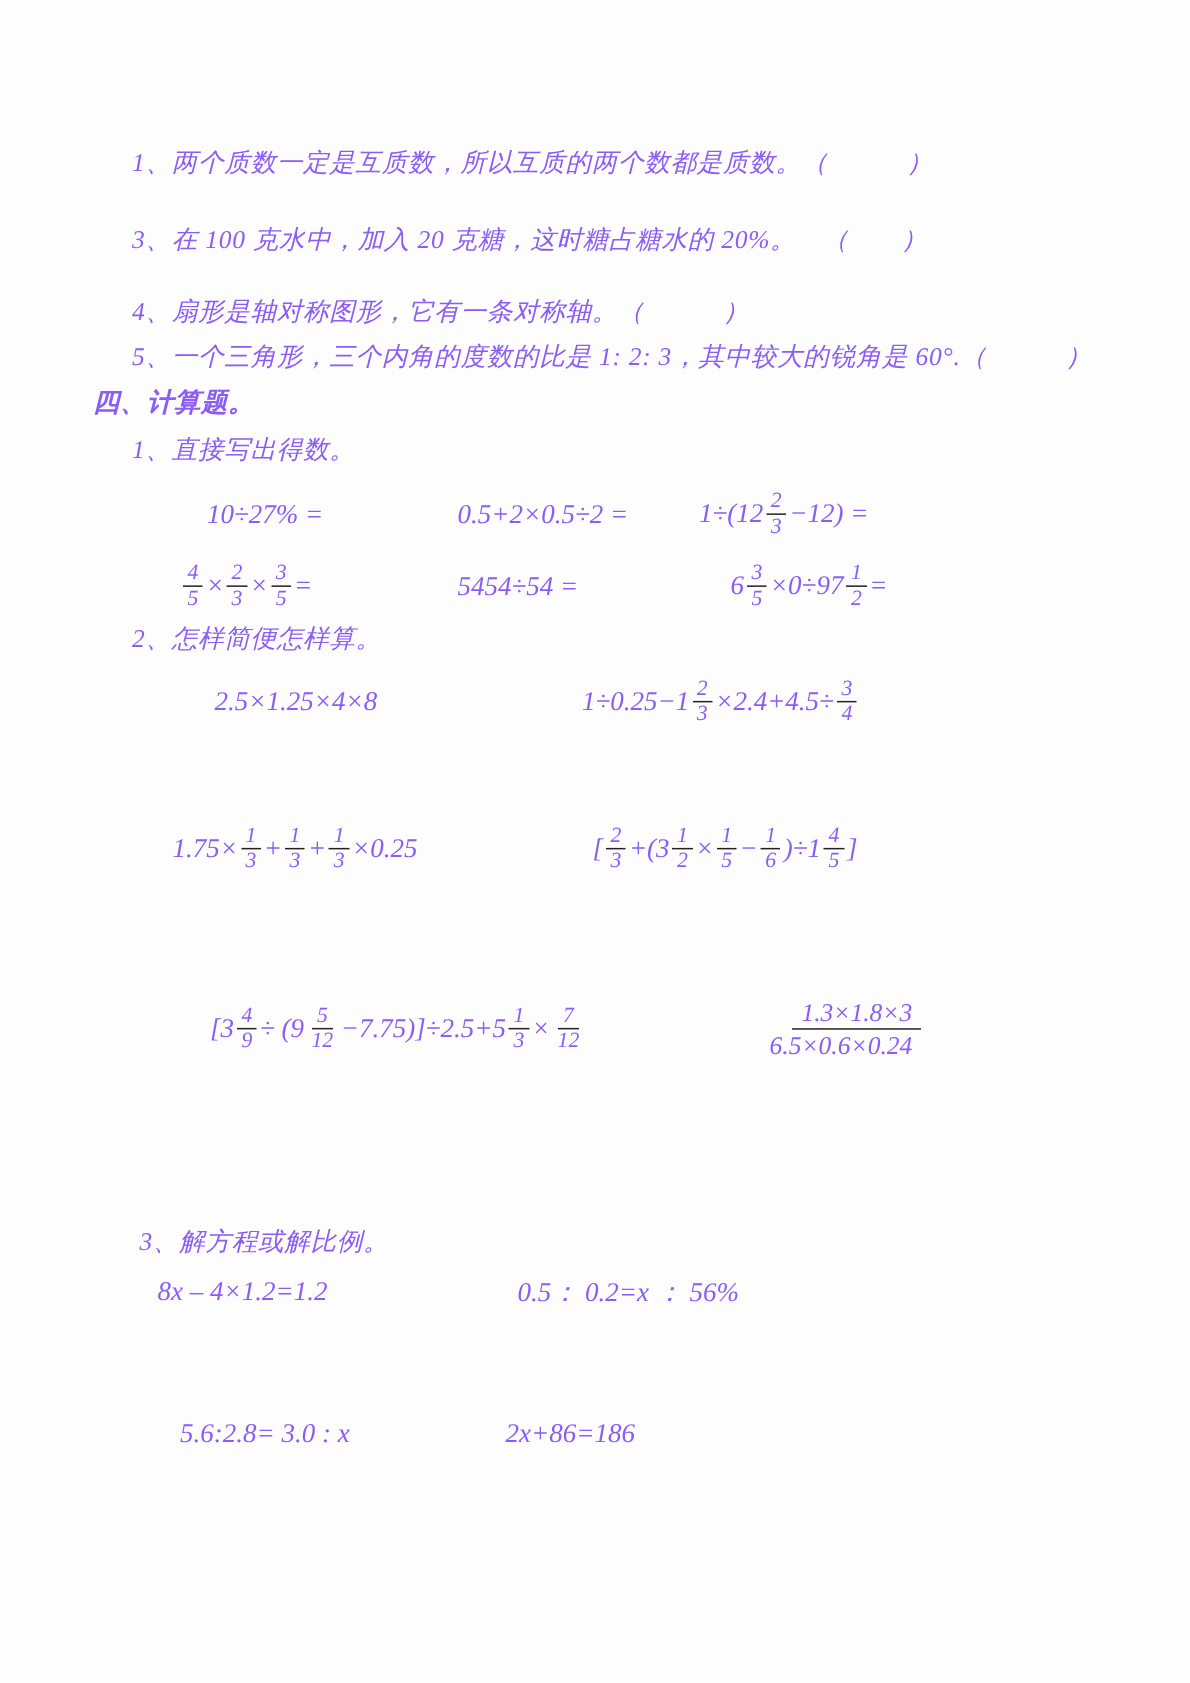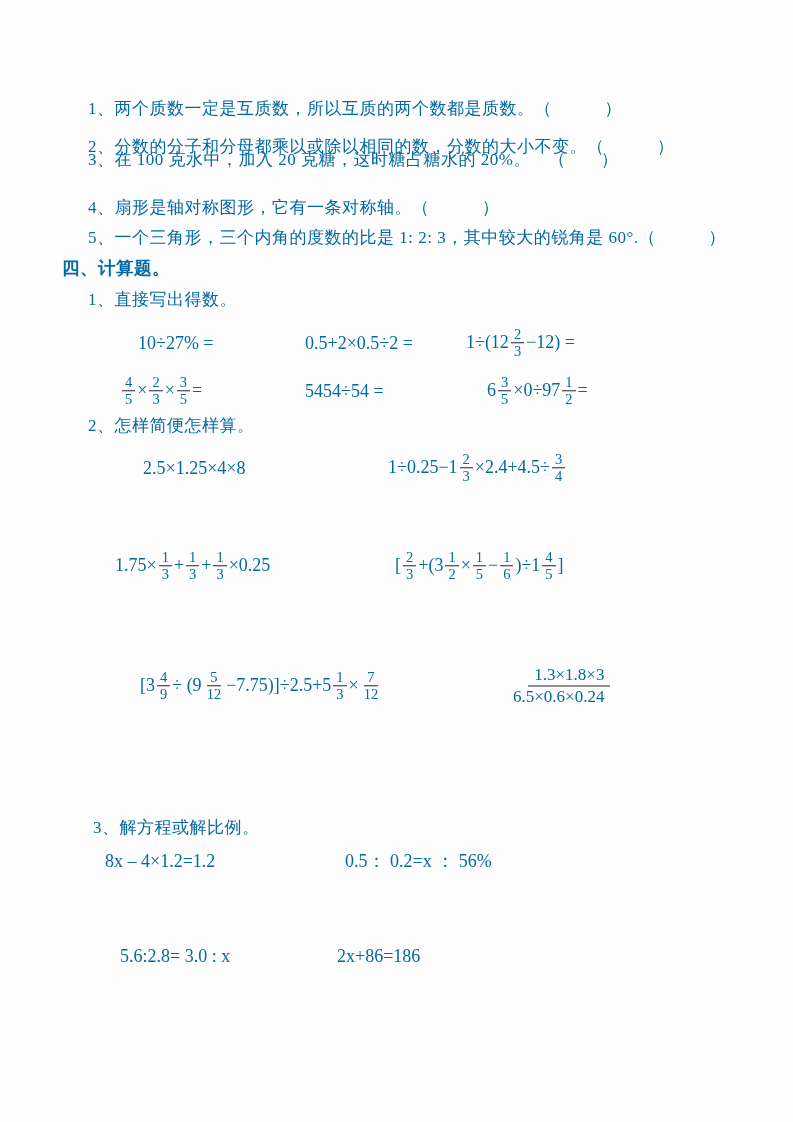--- a/index.html
+++ b/index.html
@@ -1,22 +1,23 @@
 <!DOCTYPE html>
 <html><head>
 <meta charset="utf-8">
 <style>
   html,body{margin:0;padding:0;background:#ffffff;}
   #page{
     position:relative;
     width:793px;height:1122px;
     background:#fdfdfd;
-    color:#0369a1;
+    color:#8b5cf6;
     font-family:"Liberation Serif","DejaVu Serif",serif;
     overflow:hidden;
+    font-style:italic;
   }
   .line{
     position:absolute;
     white-space:nowrap;
     font-size:17px;
     letter-spacing:.5px;
     line-height:1.2;
   }
   .heading{font-weight:bold;font-size:17.5px;}
   .math{
@@ -40,21 +41,20 @@
   .fden{padding:0 3px;}
   .bigfrac .frac{font-size:17px;align-items:flex-end;}
   .bigfrac .fnum,.bigfrac .fden{padding:1px 6px;}
 </style>
 </head>
 <body>
 
 <div id="page">
 
   <div class="line" style="left:88px;top:99px">1、两个质数一定是互质数，所以互质的两个数都是质数。（　　　）</div>
-  <div class="line" style="left:88px;top:137px">2、分数的分子和分母都乘以或除以相同的数，分数的大小不变。（　　　）</div>
   <div class="line" style="left:88px;top:150px">3、在 100 克水中，加入 20 克糖，这时糖占糖水的 20%。　（　　）</div>
   <div class="line" style="left:88px;top:198px">4、扇形是轴对称图形，它有一条对称轴。（　　　）</div>
   <div class="line" style="left:88px;top:228px">5、一个三角形，三个内角的度数的比是 1: 2: 3，其中较大的锐角是 60°.（　　　）</div>
 
   <div class="line heading" style="left:62px;top:258px">四、计算题。</div>
 
   <div class="line" style="left:88px;top:290px">1、直接写出得数。</div>
   <div class="math" style="left:138px;top:343px">10÷27% =</div>
   <div class="math" style="left:305px;top:343px">0.5+2×0.5÷2 =</div>
   <div class="math" style="left:466px;top:343px">1÷(12<span class="frac">

